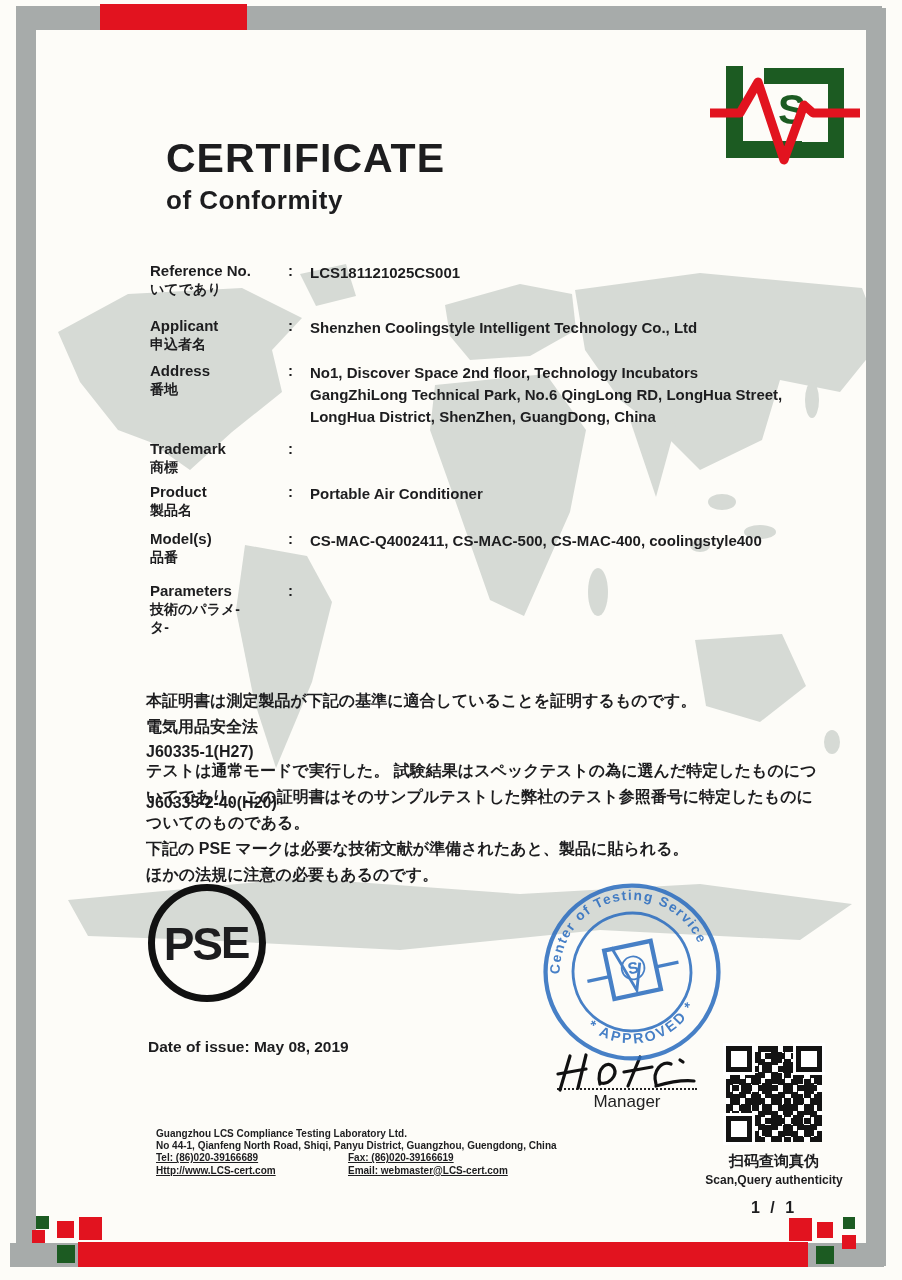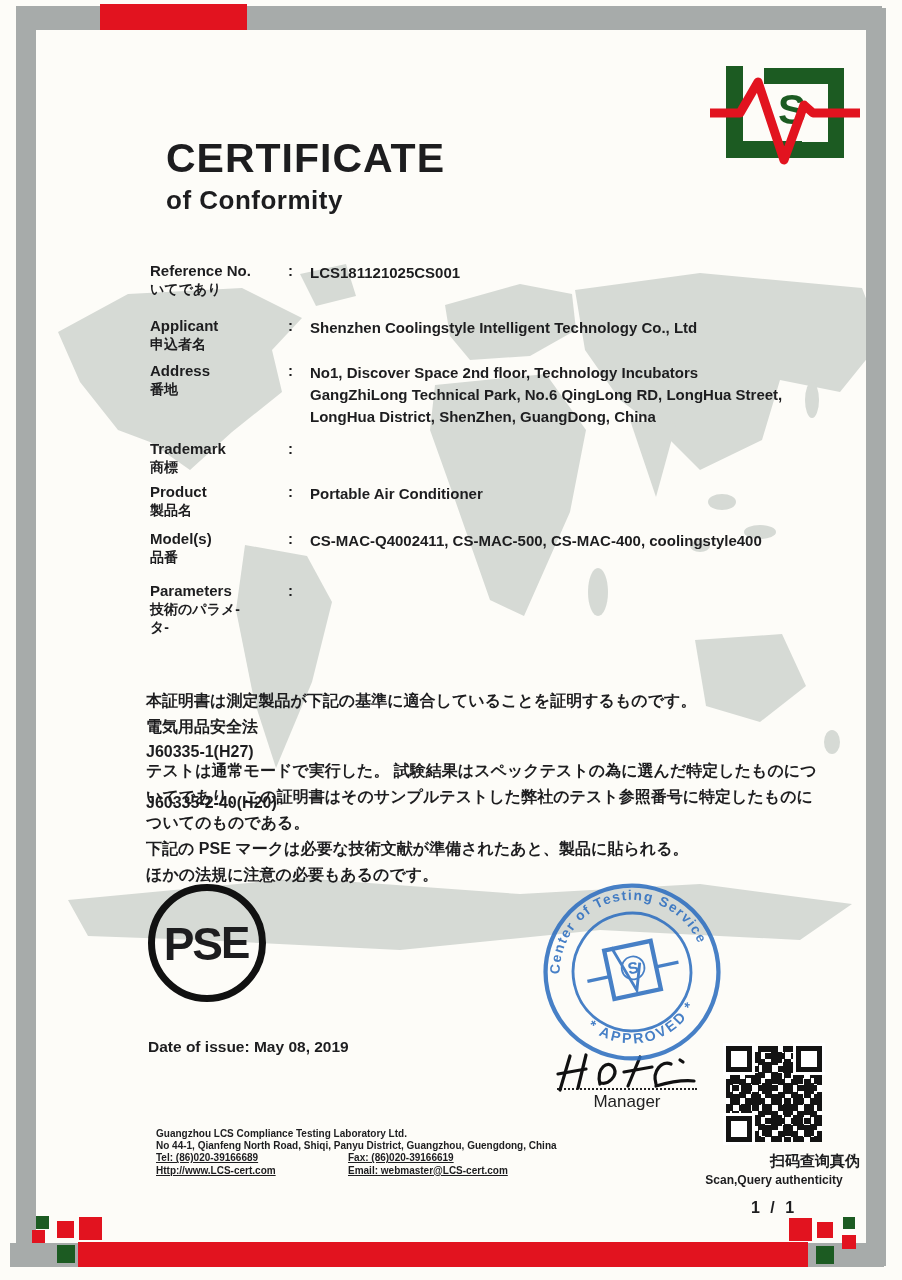--- a/index.html
+++ b/index.html
@@ -72,21 +72,21 @@
 
   
   .qrblock{position:absolute;left:688px;top:1046px;width:172px;z-index:2;text-align:center;}
   .qr{width:96px;height:96px;margin:0 auto;background-color:#fff;position:relative;
       background-image:
         repeating-conic-gradient(#131313 0% 25%, transparent 0% 50%),
         repeating-conic-gradient(transparent 0% 25%, #131313 0% 50%);
       background-size:13px 13px,21px 21px;background-position:0 0,4px 6px;}
   .finder{position:absolute;width:26px;height:26px;border:5px solid #131313;background:#fff;box-shadow:0 0 0 3px #fff;}
   .f-tl{top:0;left:0}.f-tr{top:0;right:0}.f-bl{bottom:0;left:0}
-  .qrblock .cn{font-size:15px;font-weight:800;margin-top:10px;text-align:right;}
+  .qrblock .cn{font-size:15px;font-weight:800;margin-top:10px;}
   .qrblock .en{font-size:12px;font-weight:800;margin-top:2px;text-align:center;}
   .qrblock .pg{font-size:16px;font-weight:800;letter-spacing:3px;margin-top:12px;}
 
   
   .footer{position:absolute;left:140px;top:1128px;width:500px;z-index:2;font-size:10px;font-weight:600;line-height:1.22;margin-left:16px;}
   .footer .row{display:flex;text-decoration:underline;}
   .footer .c1{width:192px;flex:0 0 192px;}
 </style>
 </head>
 <body>

